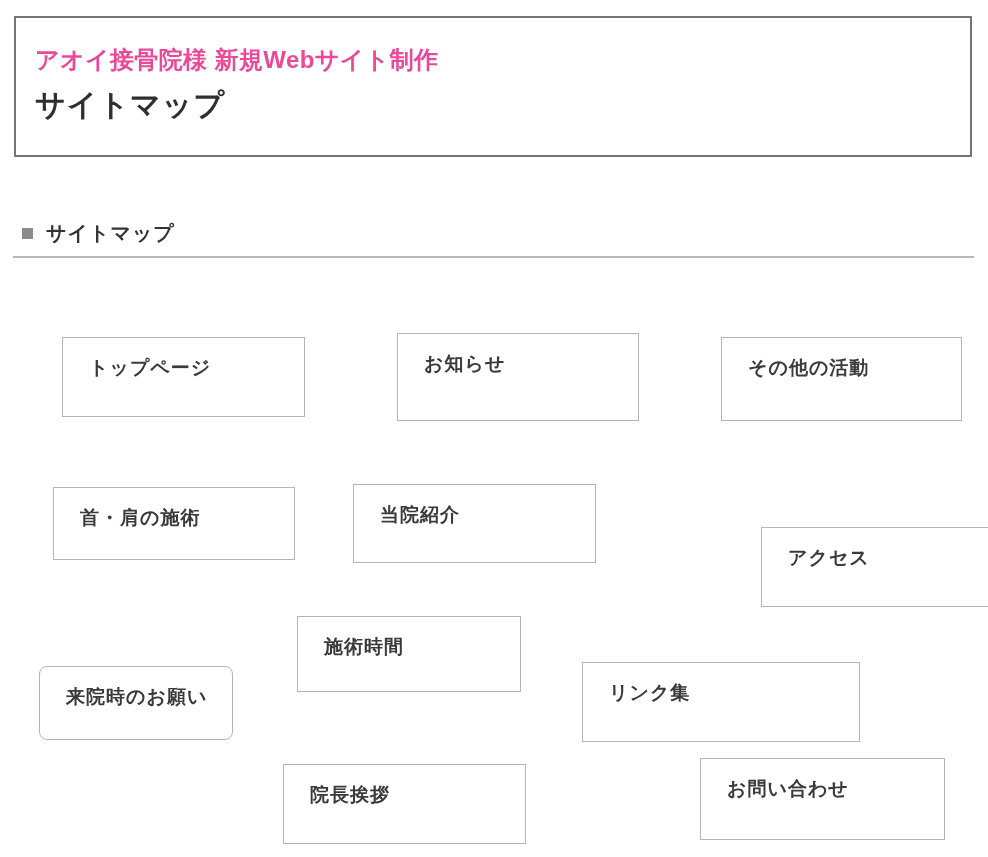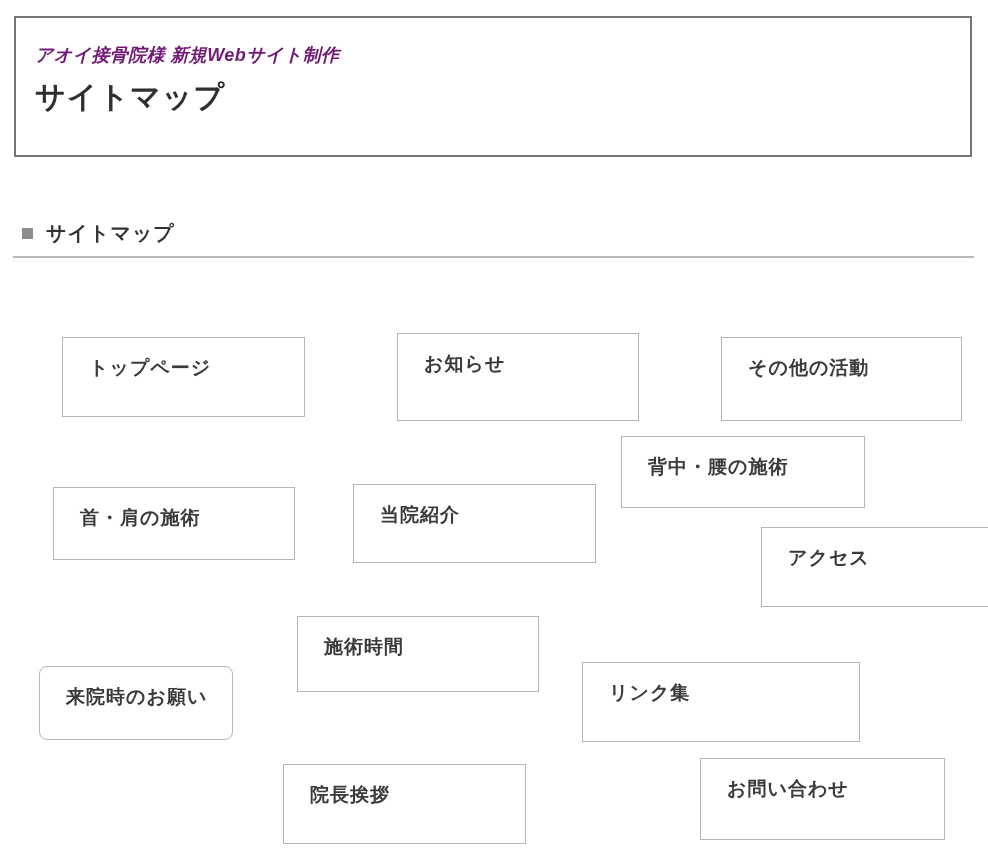--- a/index.html
+++ b/index.html
@@ -27,27 +27,26 @@
     box-sizing: border-box;
     background: #ffffff;
   }
   .doc-header-inner {
     position: absolute;
     left: 19px;
     top: 26px;
     right: 10px;
   }
   .project-name {
-    font-size: 18px;
+    font-size: 24px;
     font-weight: bold;
-    color: #701a75;
+    color: #ec4899;
     letter-spacing: 0.4px;
     line-height: 1.3;
     white-space: nowrap;
-    font-style: italic;
   }
   .doc-title {
     margin-top: 11px;
     font-size: 30px;
     font-weight: bold;
     color: #2f2f2f;
     letter-spacing: 1px;
     line-height: 1.25;
     white-space: nowrap;
   }
@@ -132,33 +131,30 @@
 <div id="sitemap-canvas">
     <div class="node-box" style="left: 62px; top: 337px; width: 243px; height: 80px;">
       <div class="node-label">トップページ</div>
     </div>
     <div class="node-box" style="left: 721px; top: 337px; width: 241px; height: 84px;">
       <div class="node-label">その他の活動</div>
     </div>
     <div class="node-box" style="left: 397px; top: 333px; width: 242px; height: 88px;">
       <div class="node-label">お知らせ</div>
     </div>
-    <div class="node-box" style="left: 621px; top: 436px; width: 244px; height: 72px;">
-      <div class="node-label">背中・腰の施術</div>
-    </div>
     <div class="node-box" style="left: 53px; top: 487px; width: 242px; height: 73px;">
       <div class="node-label">首・肩の施術</div>
     </div>
     <div class="node-box" style="left: 353px; top: 484px; width: 243px; height: 79px;">
       <div class="node-label">当院紹介</div>
     </div>
     <div class="node-box" style="left: 721px; top: 527px; width: 241px; height: 80px; margin-left: 40px;">
       <div class="node-label">アクセス</div>
     </div>
-    <div class="node-box" style="left: 297px; top: 616px; width: 242px; height: 76px;">
+    <div class="node-box" style="left: 297px; top: 616px; width: 224px; height: 76px;">
       <div class="node-label">施術時間</div>
     </div>
     <div class="node-box" style="left: 39px; top: 666px; width: 194px; height: 74px; border-radius: 8px;">
       <div class="node-label">来院時のお願い</div>
     </div>
     <div class="node-box" style="left: 582px; top: 662px; width: 278px; height: 80px;">
       <div class="node-label">リンク集</div>
     </div>
     <div class="node-box" style="left: 283px; top: 764px; width: 243px; height: 80px;">
       <div class="node-label">院長挨拶</div>

